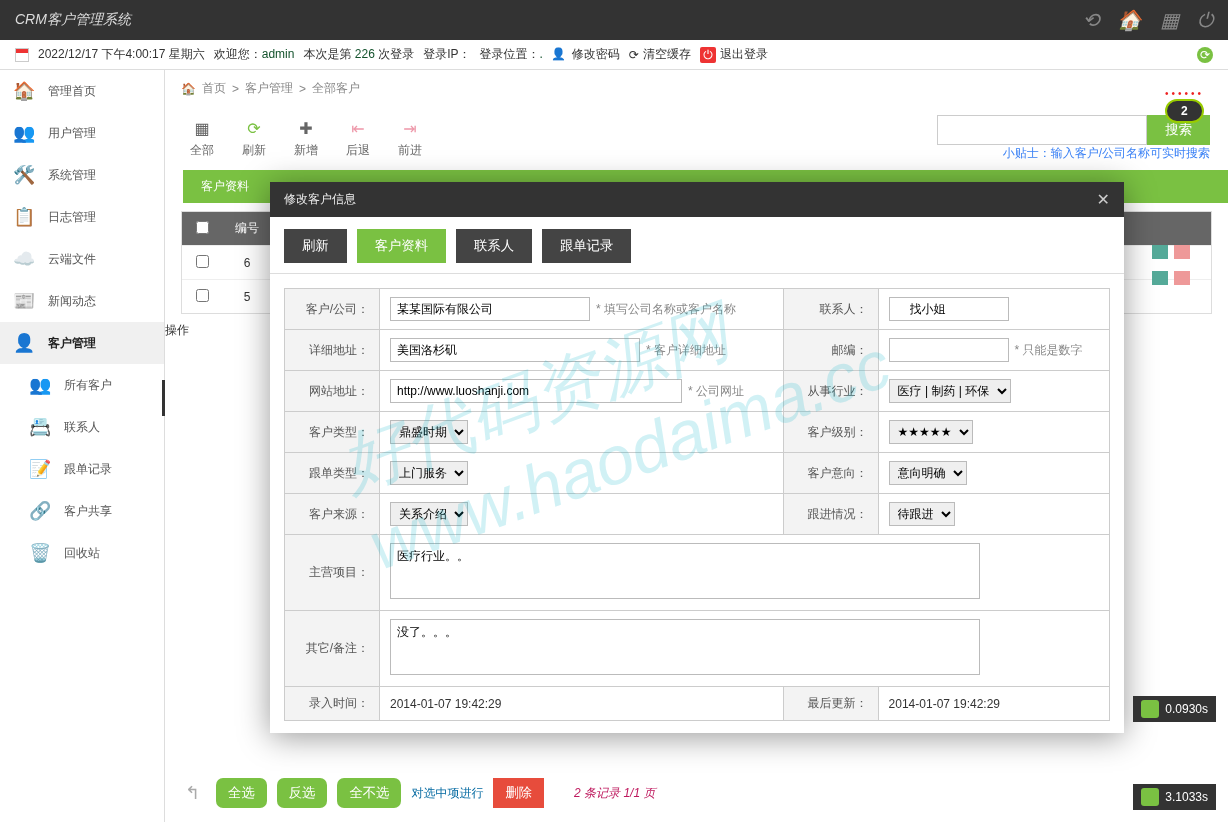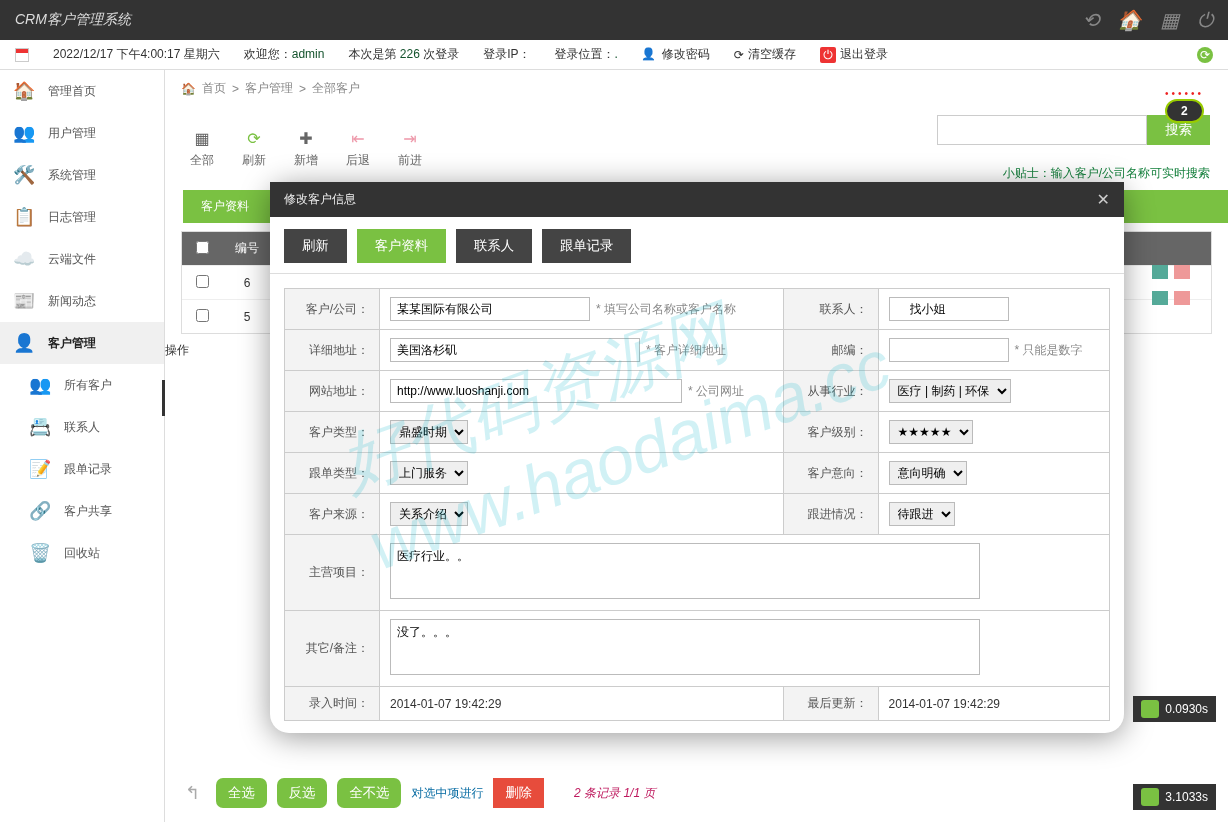--- a/index.html
+++ b/index.html
@@ -5,21 +5,21 @@
 * { margin: 0; padding: 0; box-sizing: border-box; }
 body { font-family: "Microsoft YaHei", Arial, sans-serif; font-size: 12px; background: #fff; color: #333; width: 1228px; height: 822px; overflow: hidden; position: relative; }
 
 
 .topbar { background: #333; height: 40px; display: flex; align-items: center; padding: 0 15px; color: #ddd; font-style: italic; }
 .topbar .title { font-size: 14px; flex: 1; }
 .topbar .top-icons { display: flex; gap: 18px; align-items: center; }
 .topbar .top-icons span { font-size: 20px; color: #888; cursor: pointer; }
 
 
-.infobar { height: 30px; background: #fff; border-bottom: 1px solid #ddd; display: flex; align-items: center; padding: 0 15px; gap: 24px; font-size: 12px; }
+.infobar { height: 30px; background: #fff; border-bottom: 1px solid #ddd; display: flex; align-items: center; padding: 0 15px; gap: 9px; font-size: 12px; }
 .infobar .cal-icon { width: 14px; height: 14px; background: linear-gradient(#e33 0 30%, #fff 30% 100%); border: 1px solid #ccc; display: inline-block; }
 .infobar .red { color: #14532d; }
 .infobar .link { display: flex; align-items: center; gap: 4px; cursor: pointer; }
 .infobar .refresh-ball { margin-left: auto; width: 16px; height: 16px; background: #7ac142; border-radius: 50%; display: flex; align-items: center; justify-content: center; color: #fff; }
 
 
 .layout { display: flex; height: calc(822px - 70px); }
 .sidebar { width: 165px; border-right: 1px solid #ddd; background: #fff; position: relative; }
 .sidebar .item { display: flex; align-items: center; gap: 12px; padding: 10px 14px; cursor: pointer; color: #555; }
 .sidebar .item.active { background: #f0f0f0; font-weight: bold; color: #222; }
@@ -29,25 +29,25 @@
 
 .main { flex: 1; background: #fff; display: flex; flex-direction: column; position: relative; }
 .breadcrumb { padding: 10px 16px; display: flex; align-items: center; gap: 6px; color: #888; }
 .notif-bubble { position: absolute; right: 24px; top: 18px; }
 .notif-dots { color: #e22; letter-spacing: 3px; font-size: 10px; text-align: right; }
 .notif-count { background: #333; color: #fff; border-radius: 14px; padding: 3px 14px; font-weight: bold; display: inline-block; border: 2px solid #9c0; }
 
 .toolbar { display: flex; align-items: center; padding: 8px 18px; gap: 14px; }
 .tool-btn { display: flex; flex-direction: column; align-items: center; gap: 4px; cursor: pointer; color: #666; font-size: 12px; min-width: 38px; }
 .tool-btn .ti { font-size: 16px; }
-.search-box { margin-left: auto; display: flex; flex-direction: column; align-items: flex-end; gap: 20px; }
+.search-box { margin-left: auto; display: flex; flex-direction: column; align-items: flex-end; gap: 0; }
 .search-box .row { display: flex; }
 .search-box input { width: 210px; height: 30px; border: 1px solid #ccc; padding: 0 8px; }
 .search-box button { height: 30px; background: #7ac142; color: #fff; border: none; padding: 0 18px; cursor: pointer; }
-.search-box .hint { color: #15803d; }
+.search-box .hint { color: #3b82f6; }
 
 .tab-green { background: #7ac142; color: #fff; padding: 8px 18px; display: inline-block; margin-left: 18px; }
 
 .table { margin: 8px 16px; border: 1px solid #ddd; }
 .table .th { background: #666; color: #fff; display: flex; align-items: center; }
 .table .tr { display: flex; align-items: center; border-top: 1px solid #eee; }
 .table .cell { padding: 8px 10px; }
 .table .cell.cb { width: 40px; text-align: center; }
 .table .cell.id { width: 50px; text-align: center; }
 .table .cell.nm { flex: 1; }
@@ -57,21 +57,21 @@
 .ops-icon.edit { background: #5a9; }
 .ops-icon.del { background: #e99; }
 
 .footer { position: absolute; bottom: 0; left: 165px; right: 0; padding: 14px 20px; display: flex; align-items: center; gap: 10px; background: #fff; }
 .footer .arrow { color: #aaa; font-size: 18px; margin-right: 6px; }
 .footer button { border: none; padding: 6px 12px; cursor: pointer; color: #fff; }
 .footer .g { background: #7ac142; border-radius: 7px; }
 .footer .r { background: #e74c3c; }
 .footer .txt { color: #0369a1; }
 .footer .muted { color: #be185d; margin-left: 20px; font-style: italic; }
-.modal { position: absolute; left: 270px; top: 182px; width: 854px; background: #fff; box-shadow: 0 4px 30px rgba(0,0,0,0.4); border-radius: 19px; }
+.modal { position: absolute; left: 270px; top: 182px; width: 854px; background: #fff; box-shadow: 0 4px 30px rgba(0,0,0,0.4); }
 .modal-header { background: #333; color: #eee; padding: 8px 14px; display: flex; align-items: center; }
 .modal-header .close { margin-left: auto; font-size: 16px; cursor: pointer; color: #ccc; }
 .modal-tabs { padding: 12px 14px 10px; display: flex; gap: 10px; border-bottom: 1px solid #ddd; }
 .modal-tabs button { border: none; padding: 8px 18px; background: #444; color: #fff; cursor: pointer; }
 .modal-tabs button.active { background: #7ac142; }
 .modal-body { max-height: 460px; overflow-y: auto; padding: 0 14px 12px; position: relative; }
 
 .form-table { width: 100%; border: 1px solid #ccc; border-collapse: collapse; margin-top: 14px; }
 .form-table td { border: 1px solid #ccc; padding: 8px 10px; vertical-align: middle; }
 .form-table td.lbl { background: #f3f3f3; text-align: right; width: 95px; color: #555; }

